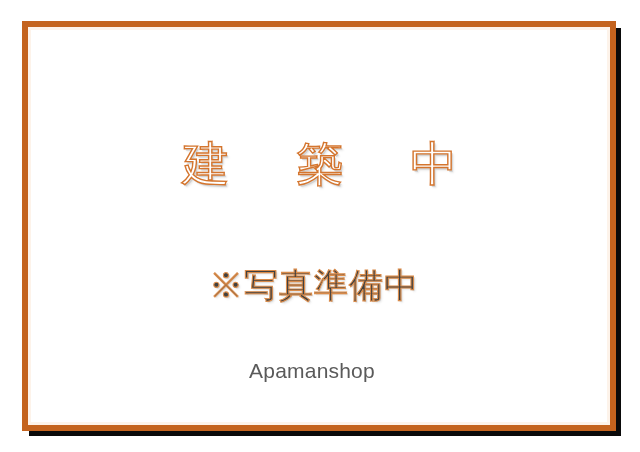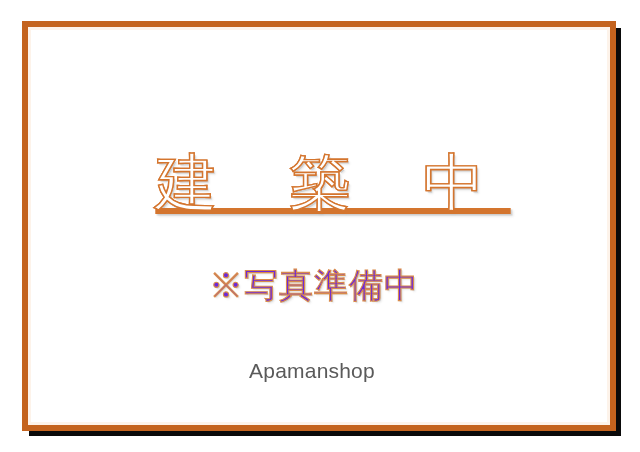--- a/index.html
+++ b/index.html
@@ -65,50 +65,49 @@
     display: flex;
     flex-direction: column;
     align-items: center;
     justify-content: flex-start;
   }
 
   #headline {
     position: absolute;
     left: 0;
     right: 0;
-    top: 152px;
+    top: 140px;
     text-align: center;
     font-family: "DejaVu Serif", "Liberation Serif", serif;
-    font-size: 62px;
+    font-size: 47px;
     line-height: 1;
     letter-spacing: 26px;
     text-indent: 26px;
     font-weight: 400;
     color: #ffffff;
     -webkit-text-stroke: 1.4px #d4752e;
     text-shadow:
        1.5px 1.5px 0 rgba(150,150,150,0.30),
        2.5px 2.5px 2px rgba(120,120,120,0.18);
     white-space: nowrap;
     user-select: none;
-    text-decoration: underline;
   }
 
   #subline {
     position: absolute;
     left: 0;
     right: 12px;
     top: 268px;
     text-align: center;
     font-family: "DejaVu Serif", "Liberation Serif", serif;
     font-size: 34px;
     line-height: 1;
     letter-spacing: 1px;
     font-weight: 400;
-    color: #6d28d9;
+    color: #404040;
     -webkit-text-stroke: 1.1px #d98b4a;
     text-shadow:
        1.2px 1.2px 0 rgba(150,150,150,0.30),
        2px 2px 2px rgba(120,120,120,0.16);
     white-space: nowrap;
     user-select: none;
   }
 
   #brand {
     position: absolute;

